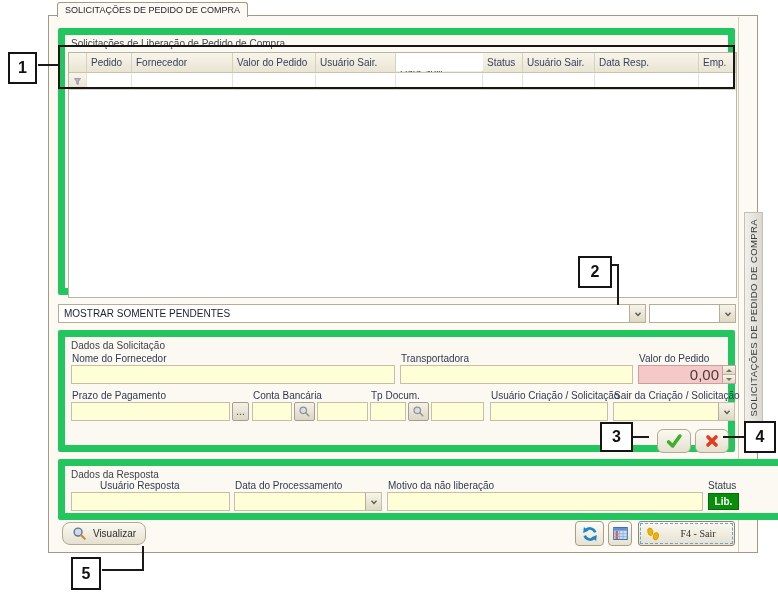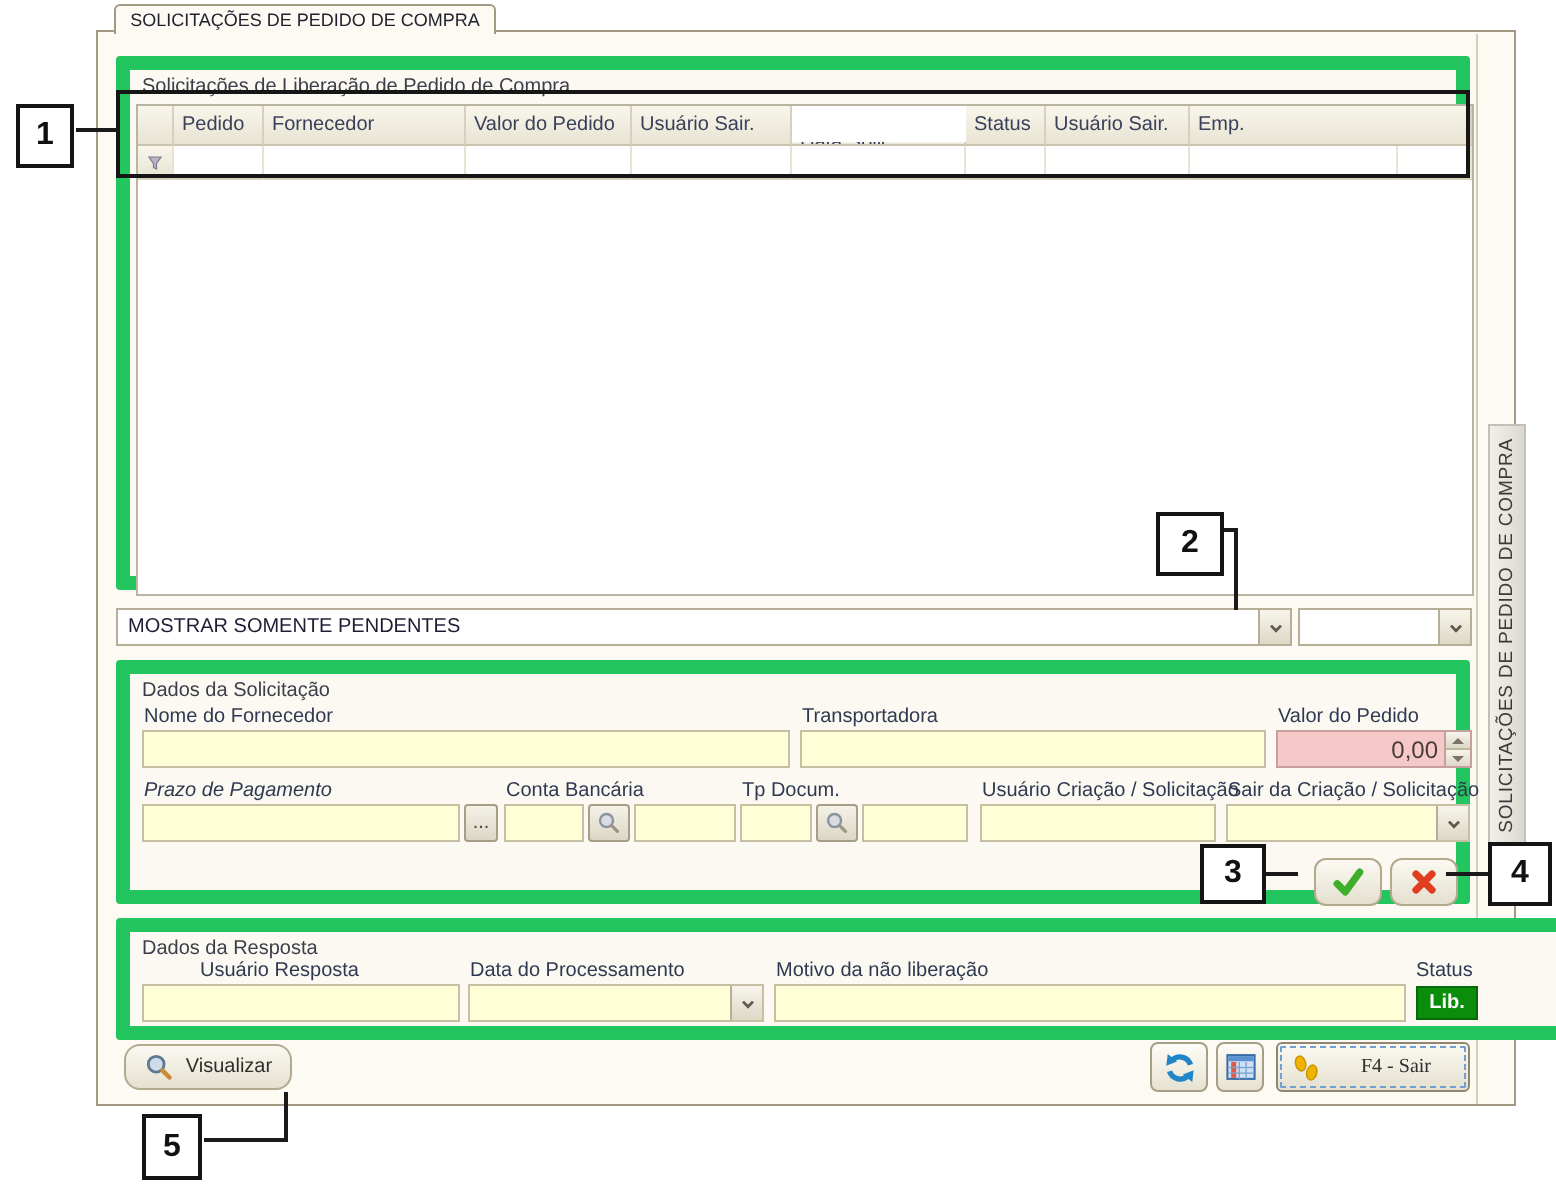--- a/index.html
+++ b/index.html
@@ -25,21 +25,21 @@
   .highlight-rect { left:58px; top:45px; width:677px; height:44px; border:2px solid #161616; z-index:5; pointer-events:none; }
 
   
   .combo { background:#ffffff; border:1px solid #b6ae97; display:flex; align-items:center; font-size:10px; color:#1d1d33; }
   .combo .display { flex:1; padding-left:5px; overflow:hidden; white-space:nowrap; }
   .combo-arrow { width:16px; height:100%; background:linear-gradient(#f7f4ea,#ddd8c6); border-left:1px solid #b6ae97; display:flex; align-items:center; justify-content:center; }
   .yellow { background:#feffd6; border:1px solid #c6bfa4; }
   .combo.yellow { background:#feffd6; }
   .field { font-size:10px; }
   .label { font-size:10px; color:#2f3a52; white-space:nowrap; }
-  .money { background:#f6c9c9; border:1px solid #c79f9f; display:flex; align-items:center; font-size:12px; color:#4a3b3b; }
+  .money { background:#f6c9c9; border:1px solid #c79f9f; display:flex; align-items:center; font-size:15px; color:#4a3b3b; }
   .money .val { flex:1; text-align:right; padding-right:3px; }
   .spinner { width:13px; height:100%; display:flex; flex-direction:column; border-left:1px solid #c79f9f; }
   .spin-btn { flex:1; background:linear-gradient(#f7f4ea,#ddd8c6); border-bottom:1px solid #bdb6a0; display:flex; align-items:center; justify-content:center; }
   .spin-btn:last-child { border-bottom:none; }
   .tri-up { width:0; height:0; border-left:3px solid transparent; border-right:3px solid transparent; border-bottom:3px solid #7a7363; }
   .tri-down { width:0; height:0; border-left:3px solid transparent; border-right:3px solid transparent; border-top:3px solid #7a7363; }
 
   .tool-btn { background:linear-gradient(#fdfcf7,#e7e2d1); border:1px solid #a79e87; border-radius:4px; display:flex; align-items:center; justify-content:center; }
   .small-btn { background:linear-gradient(#f4f1e7,#dcd7c5); border:1px solid #a79e87; border-radius:2px; display:flex; align-items:center; justify-content:center; font-size:10px; color:#4d473a; }
   .round-btn { background:linear-gradient(#fbf9f2,#e5e0cf); border:1px solid #b2a98f; border-radius:6px; display:flex; align-items:center; justify-content:center; }
@@ -71,20 +71,21 @@
   <div class="grid-wrap">
     <div class="grid-header">
       <div class="cell" style="width:18px;"></div>
       <div class="cell" style="width:45px;">Pedido</div>
       <div class="cell" style="width:101px;">Fornecedor</div>
       <div class="cell" style="width:83px;">Valor do Pedido</div>
       <div class="cell" style="width:80px;">Usuário Sair.</div>
       <div class="cell" style="width:87px;margin-top:18px;">Data Solic.</div>
       <div class="cell" style="width:40px;">Status</div>
       <div class="cell" style="width:72px;">Usuário Sair.</div>
+      <div class="cell" style="width:104px;">Data Resp.</div>
       <div class="cell" style="flex:1;">Emp.</div>
     </div>
     <div class="grid-filter">
       <div class="fcell gutter" style="width:18px;">
         <svg width="9" height="9" viewBox="0 0 12 12">
             <path d="M2 2 H10 L7 6.5 V10 L5 9 V6.5 Z" fill="#b9b4c2" stroke="#7d7890" stroke-width="0.8"></path>
           </svg>
       </div>
       <div class="fcell" style="width:45px;"></div>
       <div class="fcell" style="width:101px;"></div>
@@ -134,21 +135,21 @@
     <div class="spinner">
       <div class="spin-btn">
           <div class="tri-up"></div>
         </div>
       <div class="spin-btn">
           <div class="tri-down"></div>
         </div>
     </div>
   </div>
 
-  <div class="abs label" style="left:7px; top:53px;font-style:italic;">Prazo de Pagamento</div>
+  <div class="abs label" style="left:7px; top:53px;">Prazo de Pagamento</div>
   <div class="abs yellow field" style="left:6px; top:65px; width:159px; height:19px;"></div>
   <div class="abs small-btn" style="left:167px; top:65px; width:17px; height:19px;">
     <span>...</span>
   </div>
 
   <div class="abs label" style="left:188px; top:53px;">Conta Bancária</div>
   <div class="abs yellow" style="left:187px; top:65px; width:40px; height:19px;"></div>
   <div class="abs small-btn" style="left:229px; top:65px; width:21px; height:19px;">
     <svg width="13" height="13" viewBox="0 0 16 16">
         <circle cx="6.5" cy="6.5" r="4" fill="#d9dde3" stroke="#8a93a0" stroke-width="1.5"></circle>

